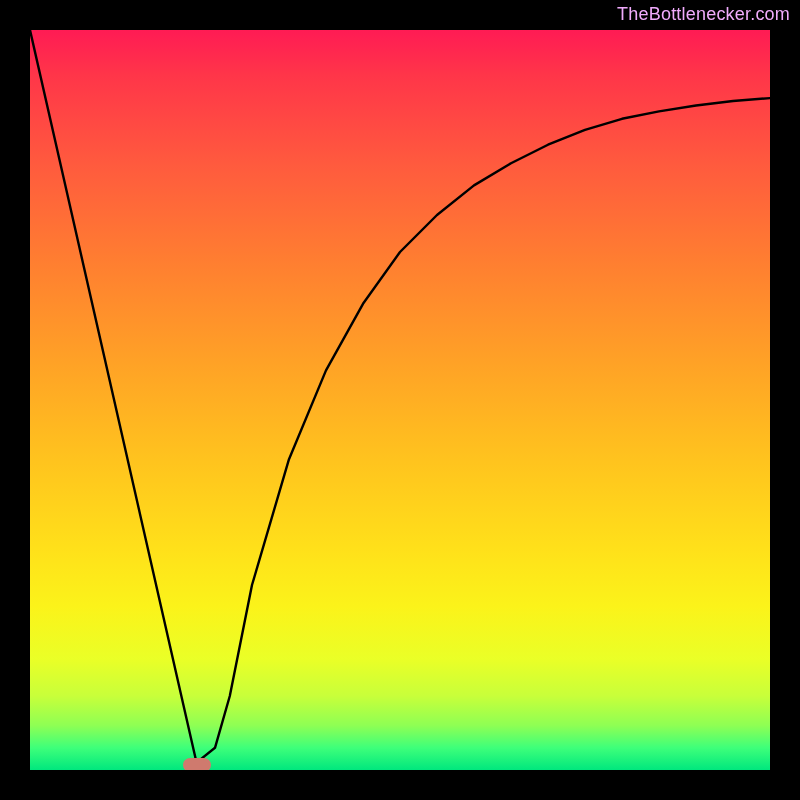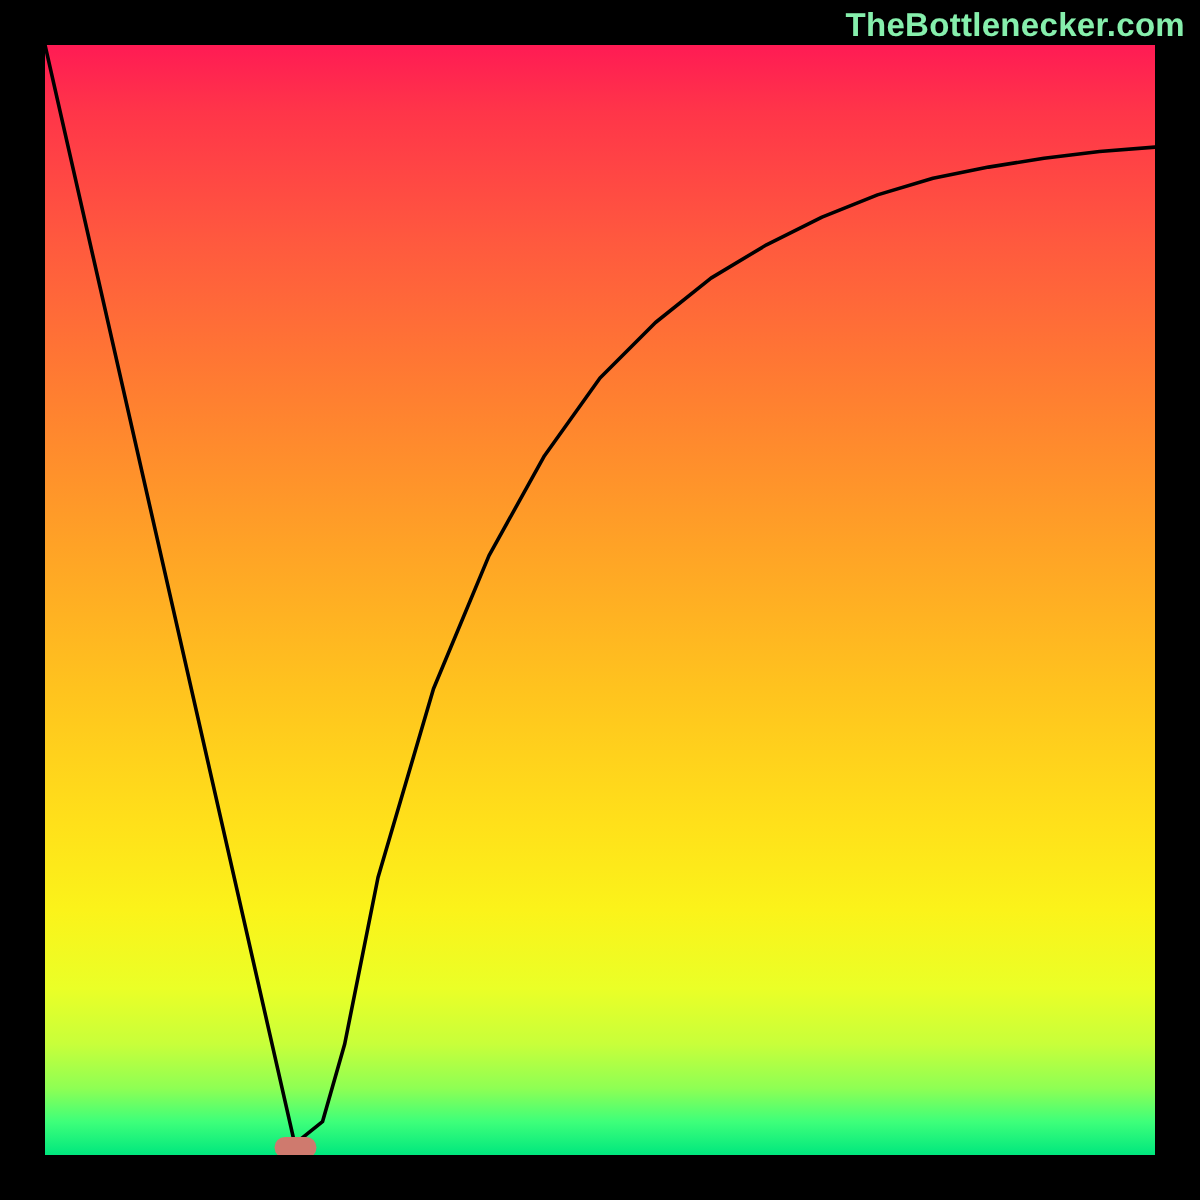--- a/index.html
+++ b/index.html
@@ -52,23 +52,23 @@
     position: absolute;
     width: 28px;
     height: 14px;
     border-radius: 8px;
     background: #cf7a6e;
   }
   .watermark {
     position: absolute;
     top: 4px;
     right: 10px;
-    color: #86efac;
-    font-size: 22px;
-    font-weight: 700;
+    color: #f0abfc;
+    font-size: 18px;
+    font-weight: 400;
     letter-spacing: 0.2px;
     user-select: none;
   }
 </style>
 </head>
 <body>
 
 <div class="frame">
   <div class="plot-area">
     <div class="gradient"></div>

